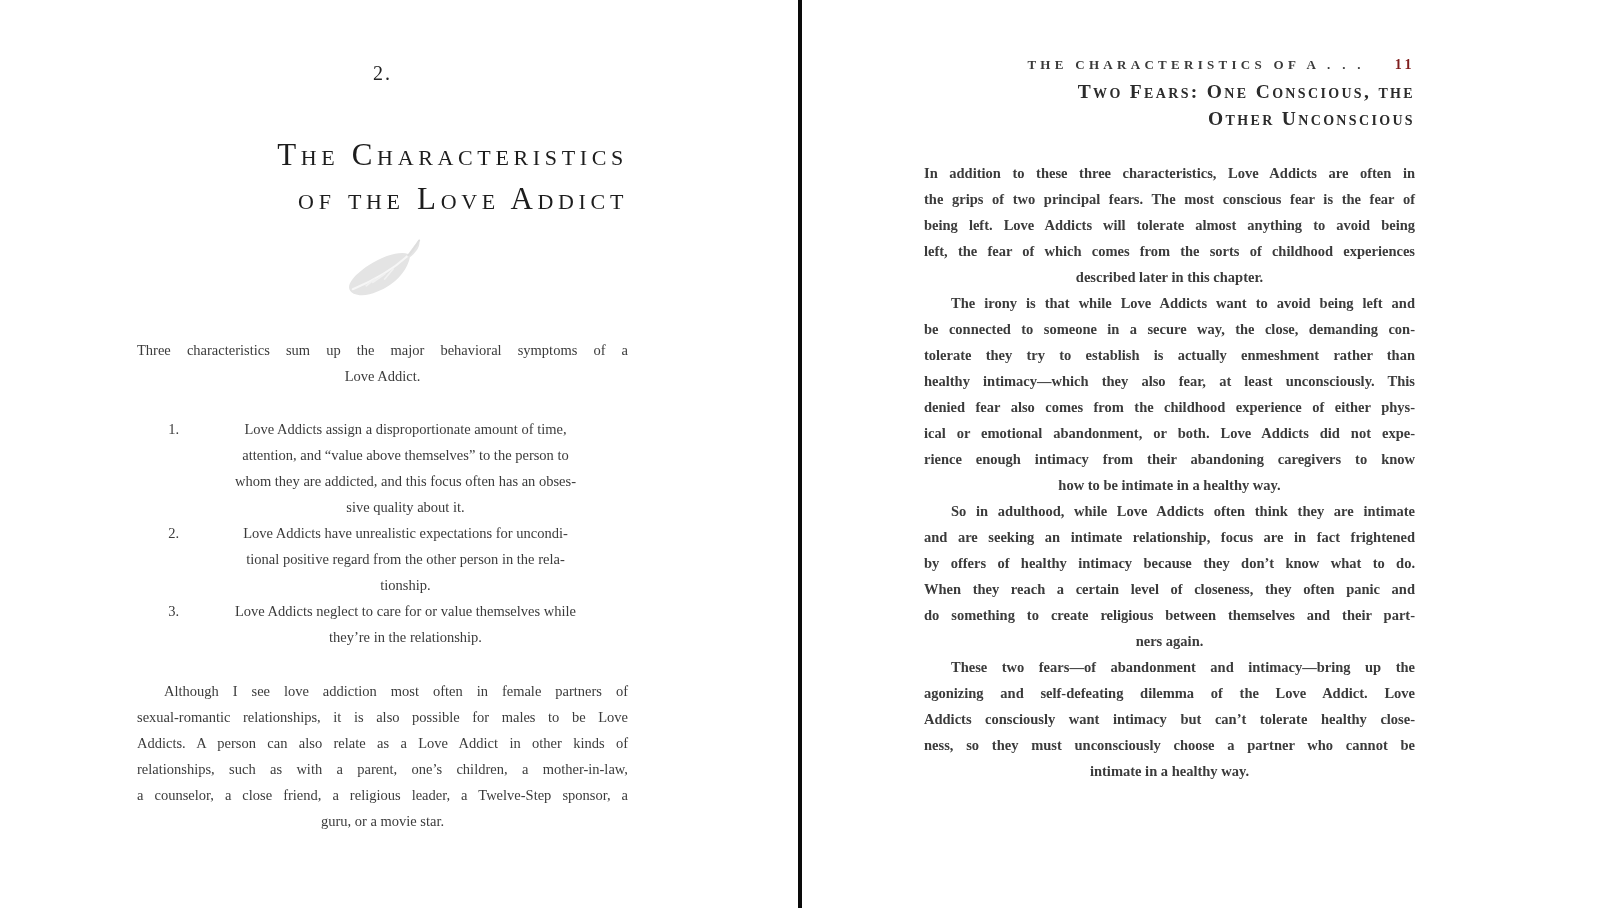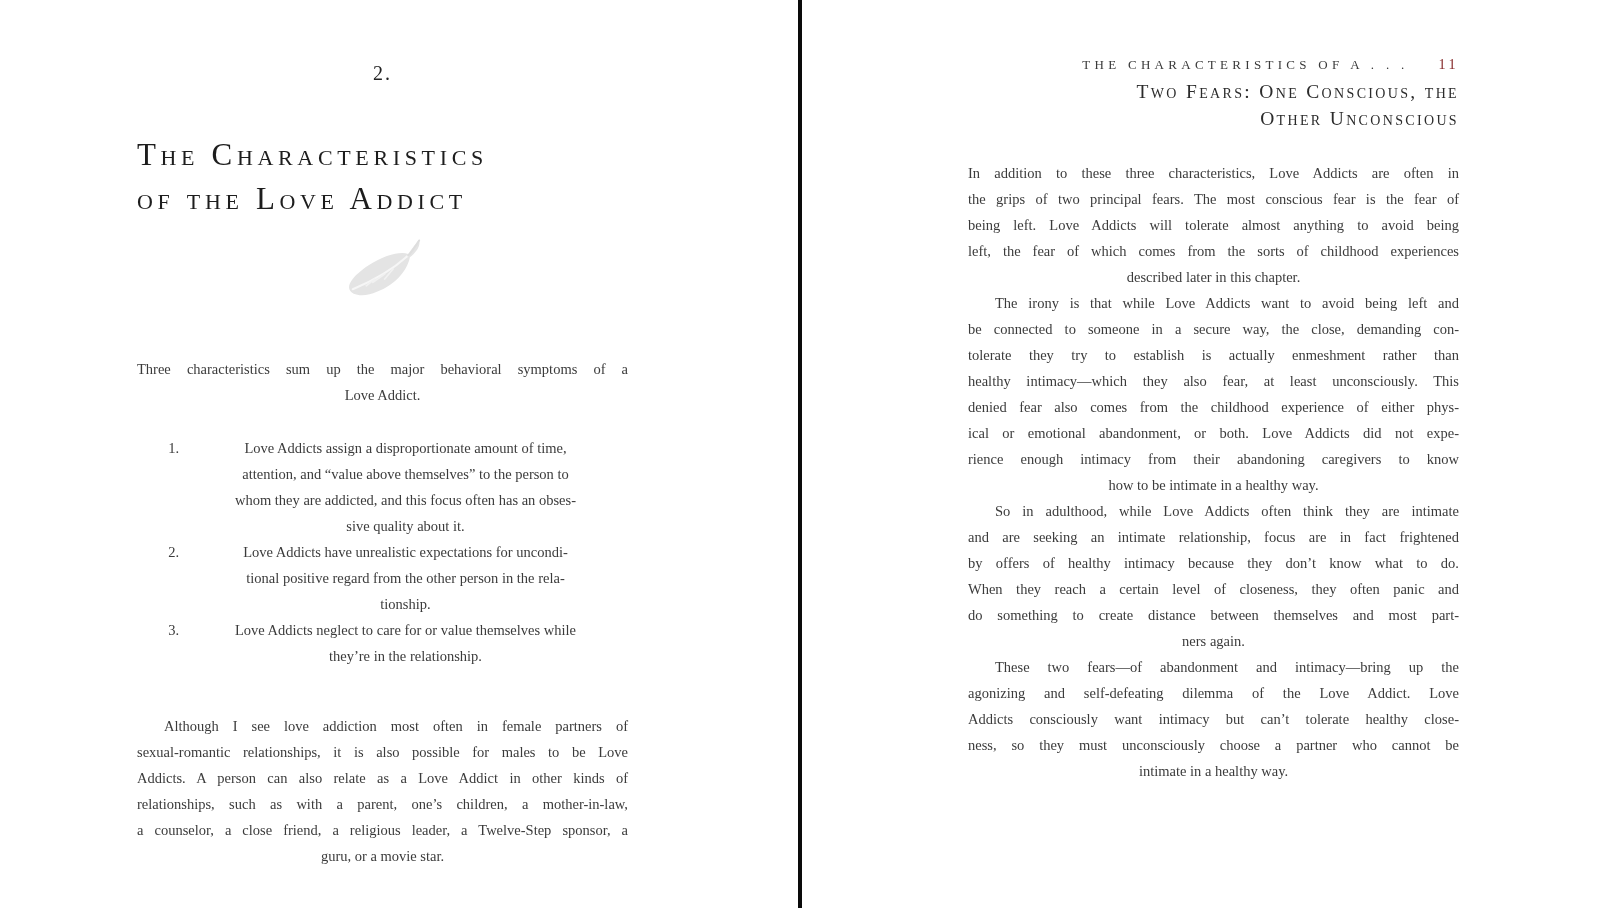--- a/index.html
+++ b/index.html
@@ -22,57 +22,57 @@
   }
   .page-col {
     position: absolute;
     top: 0;
     width: 491px;
     color: #3b3b3b;
     font-size: 14.5px;
     line-height: 26px;
   }
   .left-col  { left: 137px; }
-  .right-col { left: 968px; }
+  .right-col { left: 924px; font-weight: bold; }
 
   
   .chapter-number {
     margin-top: 60px;
     text-align: center;
     font-size: 20px;
     letter-spacing: 2px;
     color: #222222;
   }
   .chapter-title {
     margin-top: 47px;
-    text-align: left;
+    text-align: right;
     font-variant: small-caps;
     font-size: 31px;
     line-height: 44px;
     letter-spacing: 0.15em;
     color: #1d1d1d;
   }
   .ornament-wrap {
     margin-top: 14px;
     height: 68px;
     display: flex;
     justify-content: center;
     align-items: center;
   }
-  .intro-para { margin-top: 53px; }
+  .intro-para { margin-top: 34px; }
   .char-list  { margin-top: 27px; }
   .list-item  { display: flex; }
   .list-num   {
     width: 20px;
     margin-left: 22px;
     flex: 0 0 auto;
     text-align: right;
   }
   .list-body  { margin-left: 4px; flex: 1 1 auto; }
-  .closing-para { margin-top: 44px; }
+  .closing-para { margin-top: 28px; }
 
   
   .running-head {
     margin-top: 52px;
     display: flex;
     align-items: baseline;
     justify-content: flex-end;
     color: #3a3a3a;
   }
   .running-head-text {
@@ -200,21 +200,21 @@
           <div class="jline">denied fear also comes from the childhood experience of either phys-</div>
           <div class="jline">ical or emotional abandonment, or both. Love Addicts did not expe-</div>
           <div class="jline">rience enough intimacy from their abandoning caregivers to know</div>
           <div class="lline">how to be intimate in a healthy way.</div>
         </div>
         <div class="para indent">
           <div class="jline">So in adulthood, while Love Addicts often think they are intimate</div>
           <div class="jline">and are seeking an intimate relationship, focus are in fact frightened</div>
           <div class="jline">by offers of healthy intimacy because they don’t know what to do.</div>
           <div class="jline">When they reach a certain level of closeness, they often panic and</div>
-          <div class="jline">do something to create distance between themselves and most part-</div>
+          <div class="jline">do something to create religious between themselves and their part-</div>
           <div class="lline">ners again.</div>
         </div>
         <div class="para indent">
           <div class="jline">These two fears—of abandonment and intimacy—bring up the</div>
           <div class="jline">agonizing and self-defeating dilemma of the Love Addict. Love</div>
           <div class="jline">Addicts consciously want intimacy but can’t tolerate healthy close-</div>
           <div class="jline">ness, so they must unconsciously choose a partner who cannot be</div>
           <div class="lline">intimate in a healthy way.</div>
         </div>
       </div>

